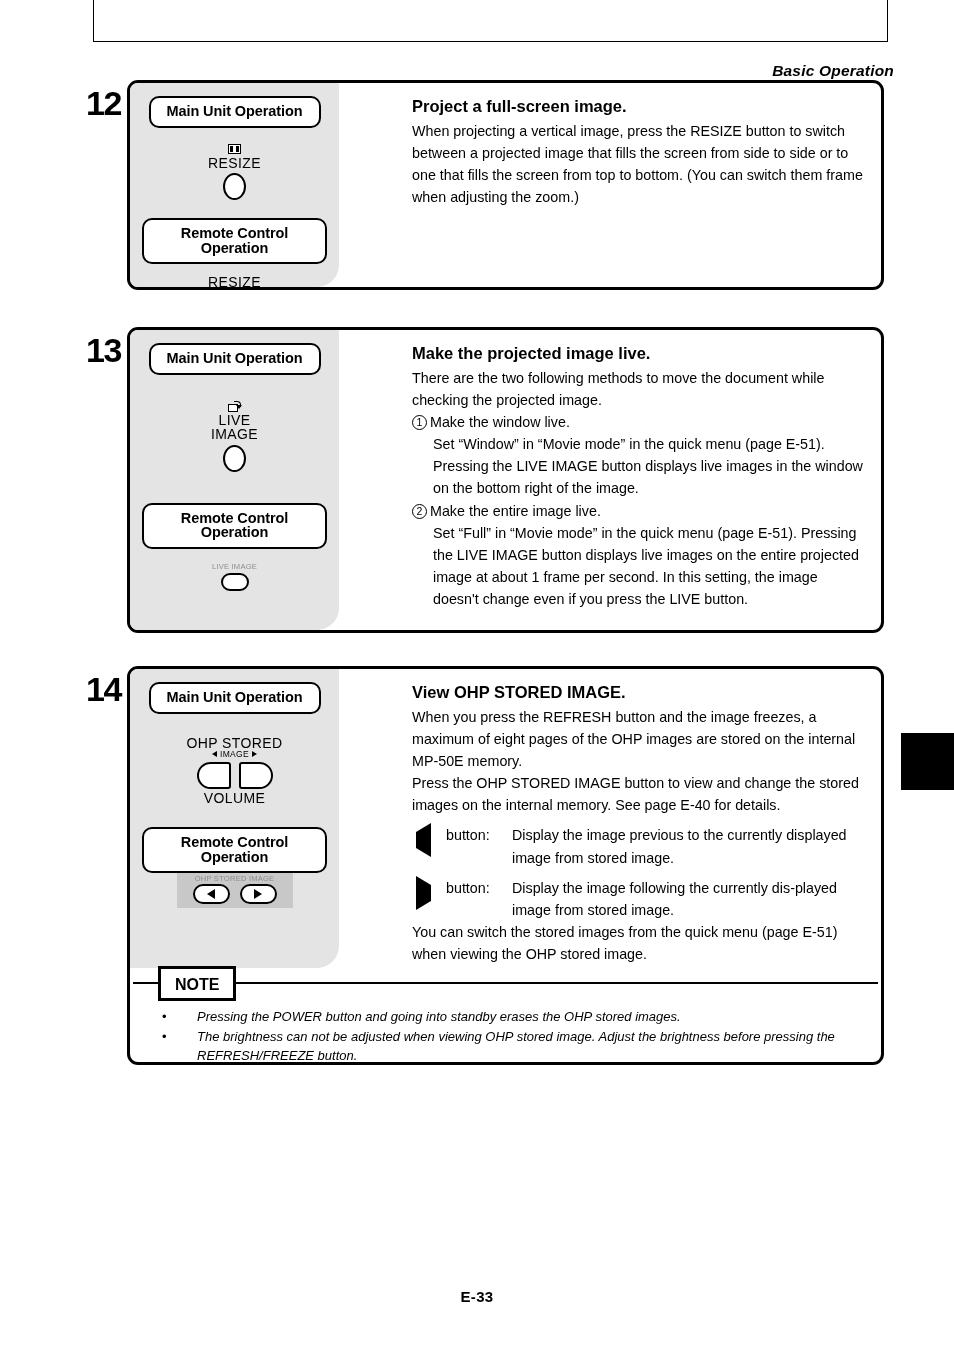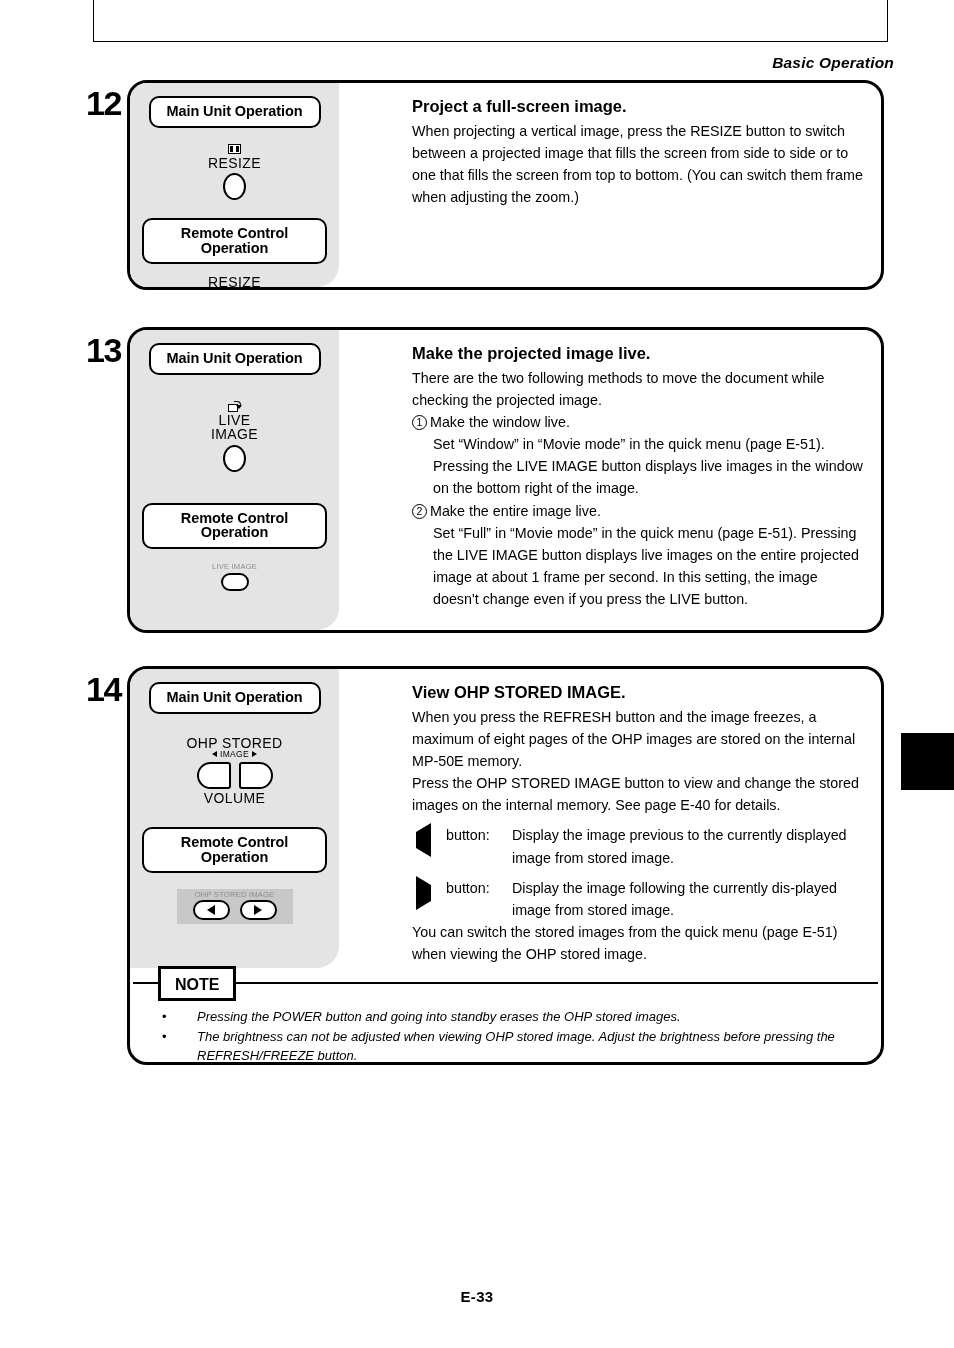--- a/index.html
+++ b/index.html
@@ -21,36 +21,36 @@
     left: 93px; top: -30px;
     width: 795px; height: 72px;
     border: 1.6px solid #000;
     border-top: none;
     background: #fff;
   }
 
   
   .running-header {
     position: absolute;
-    left: 0; top: 54px;
+    left: 0; top: 62px;
     width: 894px;
     text-align: right;
     font-size: 15.5px;
     font-weight: bold;
     font-style: italic;
     letter-spacing: 0.2px;
   }
 
   
   .section {
     position: absolute;
     left: 127px;
     width: 757px;
     border: 3.2px solid #000;
-    border-radius: 20px;
+    border-radius: 11px;
     background: #fff;
     overflow: hidden;
   }
   #section-12 { top: 80px;  height: 210px; }
   #section-13 { top: 327px; height: 306px; }
   #section-14 { top: 666px; height: 399px; }
 
   .section-number {
     position: absolute;
     left: 86px;
@@ -172,21 +172,21 @@
     width: 34px; height: 27px;
     border: 2.4px solid #000;
     background: #fff;
   }
   .btn-d.left  { border-radius: 14px 3px 3px 14px; }
   .btn-d.right { border-radius: 3px 14px 14px 3px; }
 
   
   .ohp-cluster {
     width: 116px;
-    margin: 16px auto 0 auto;
+    margin: 0 auto 0 auto;
     background: #c8c8c8;
     padding: 2px 0 4px 0;
   }
   .ohp-cluster .pair {
     display: flex; justify-content: center; gap: 10px;
     margin-top: 1px;
   }
   .btn-arrow-oval {
     width: 37px; height: 20px;
     border: 2.2px solid #000;

